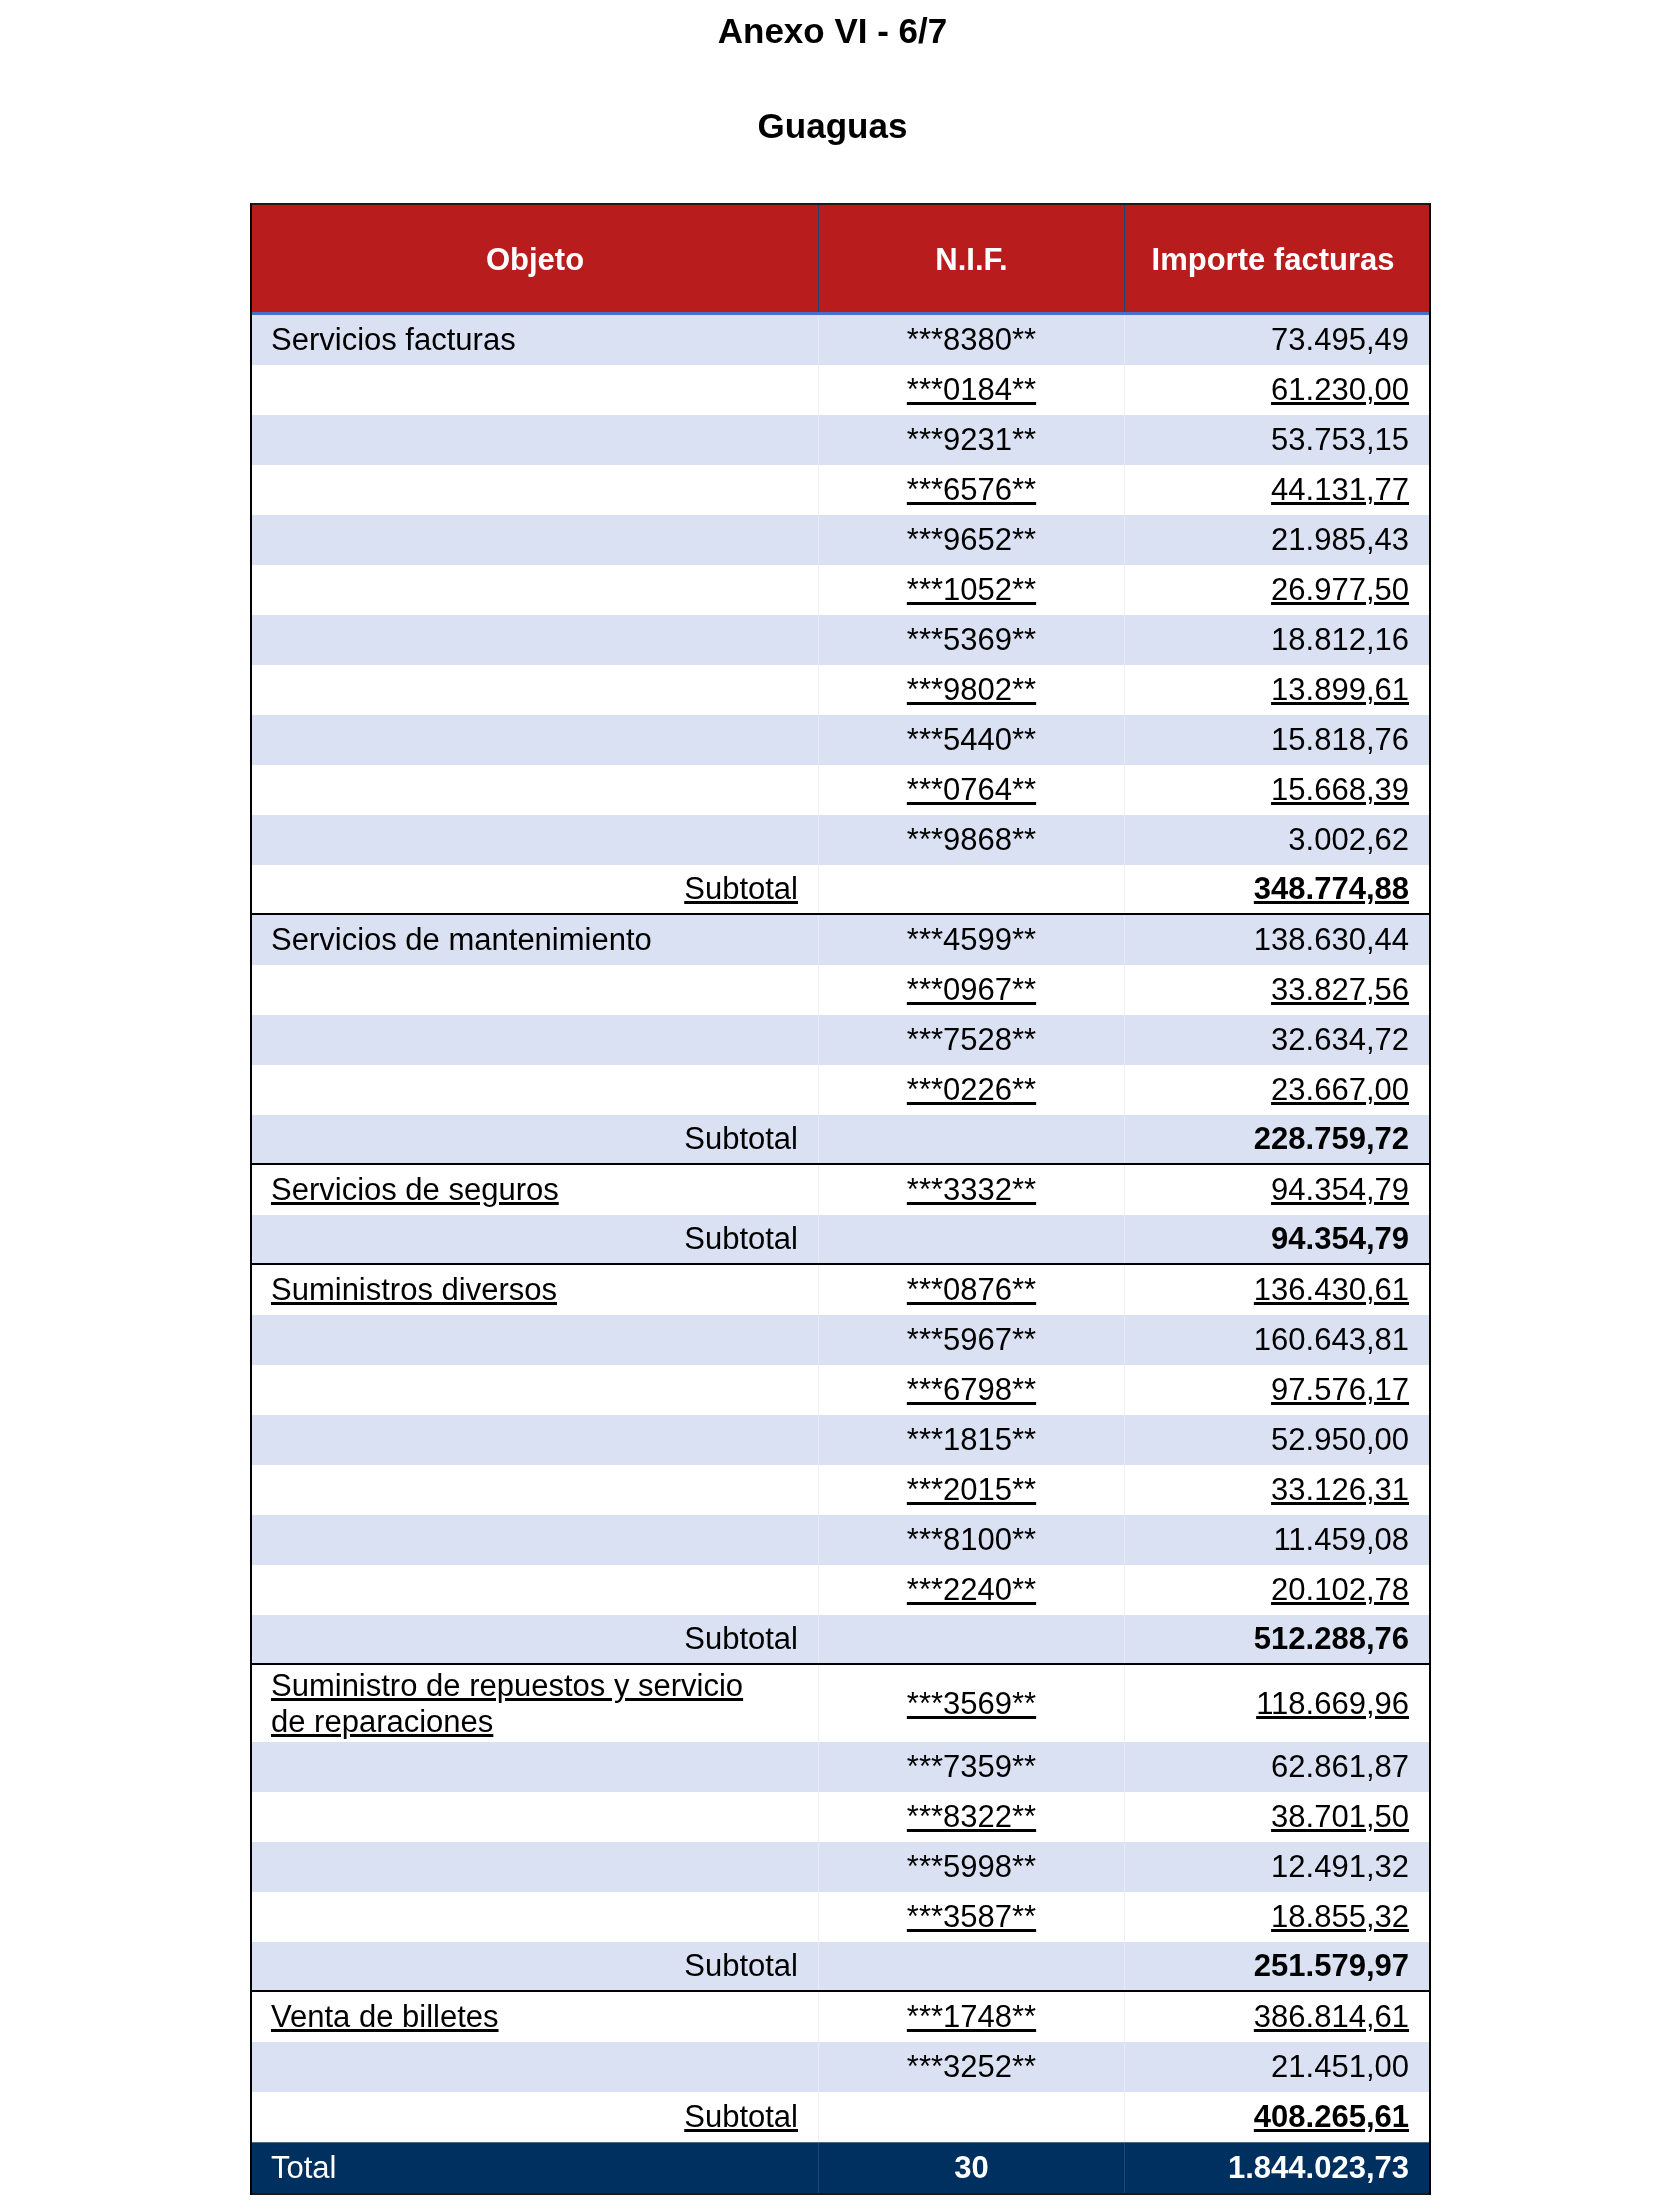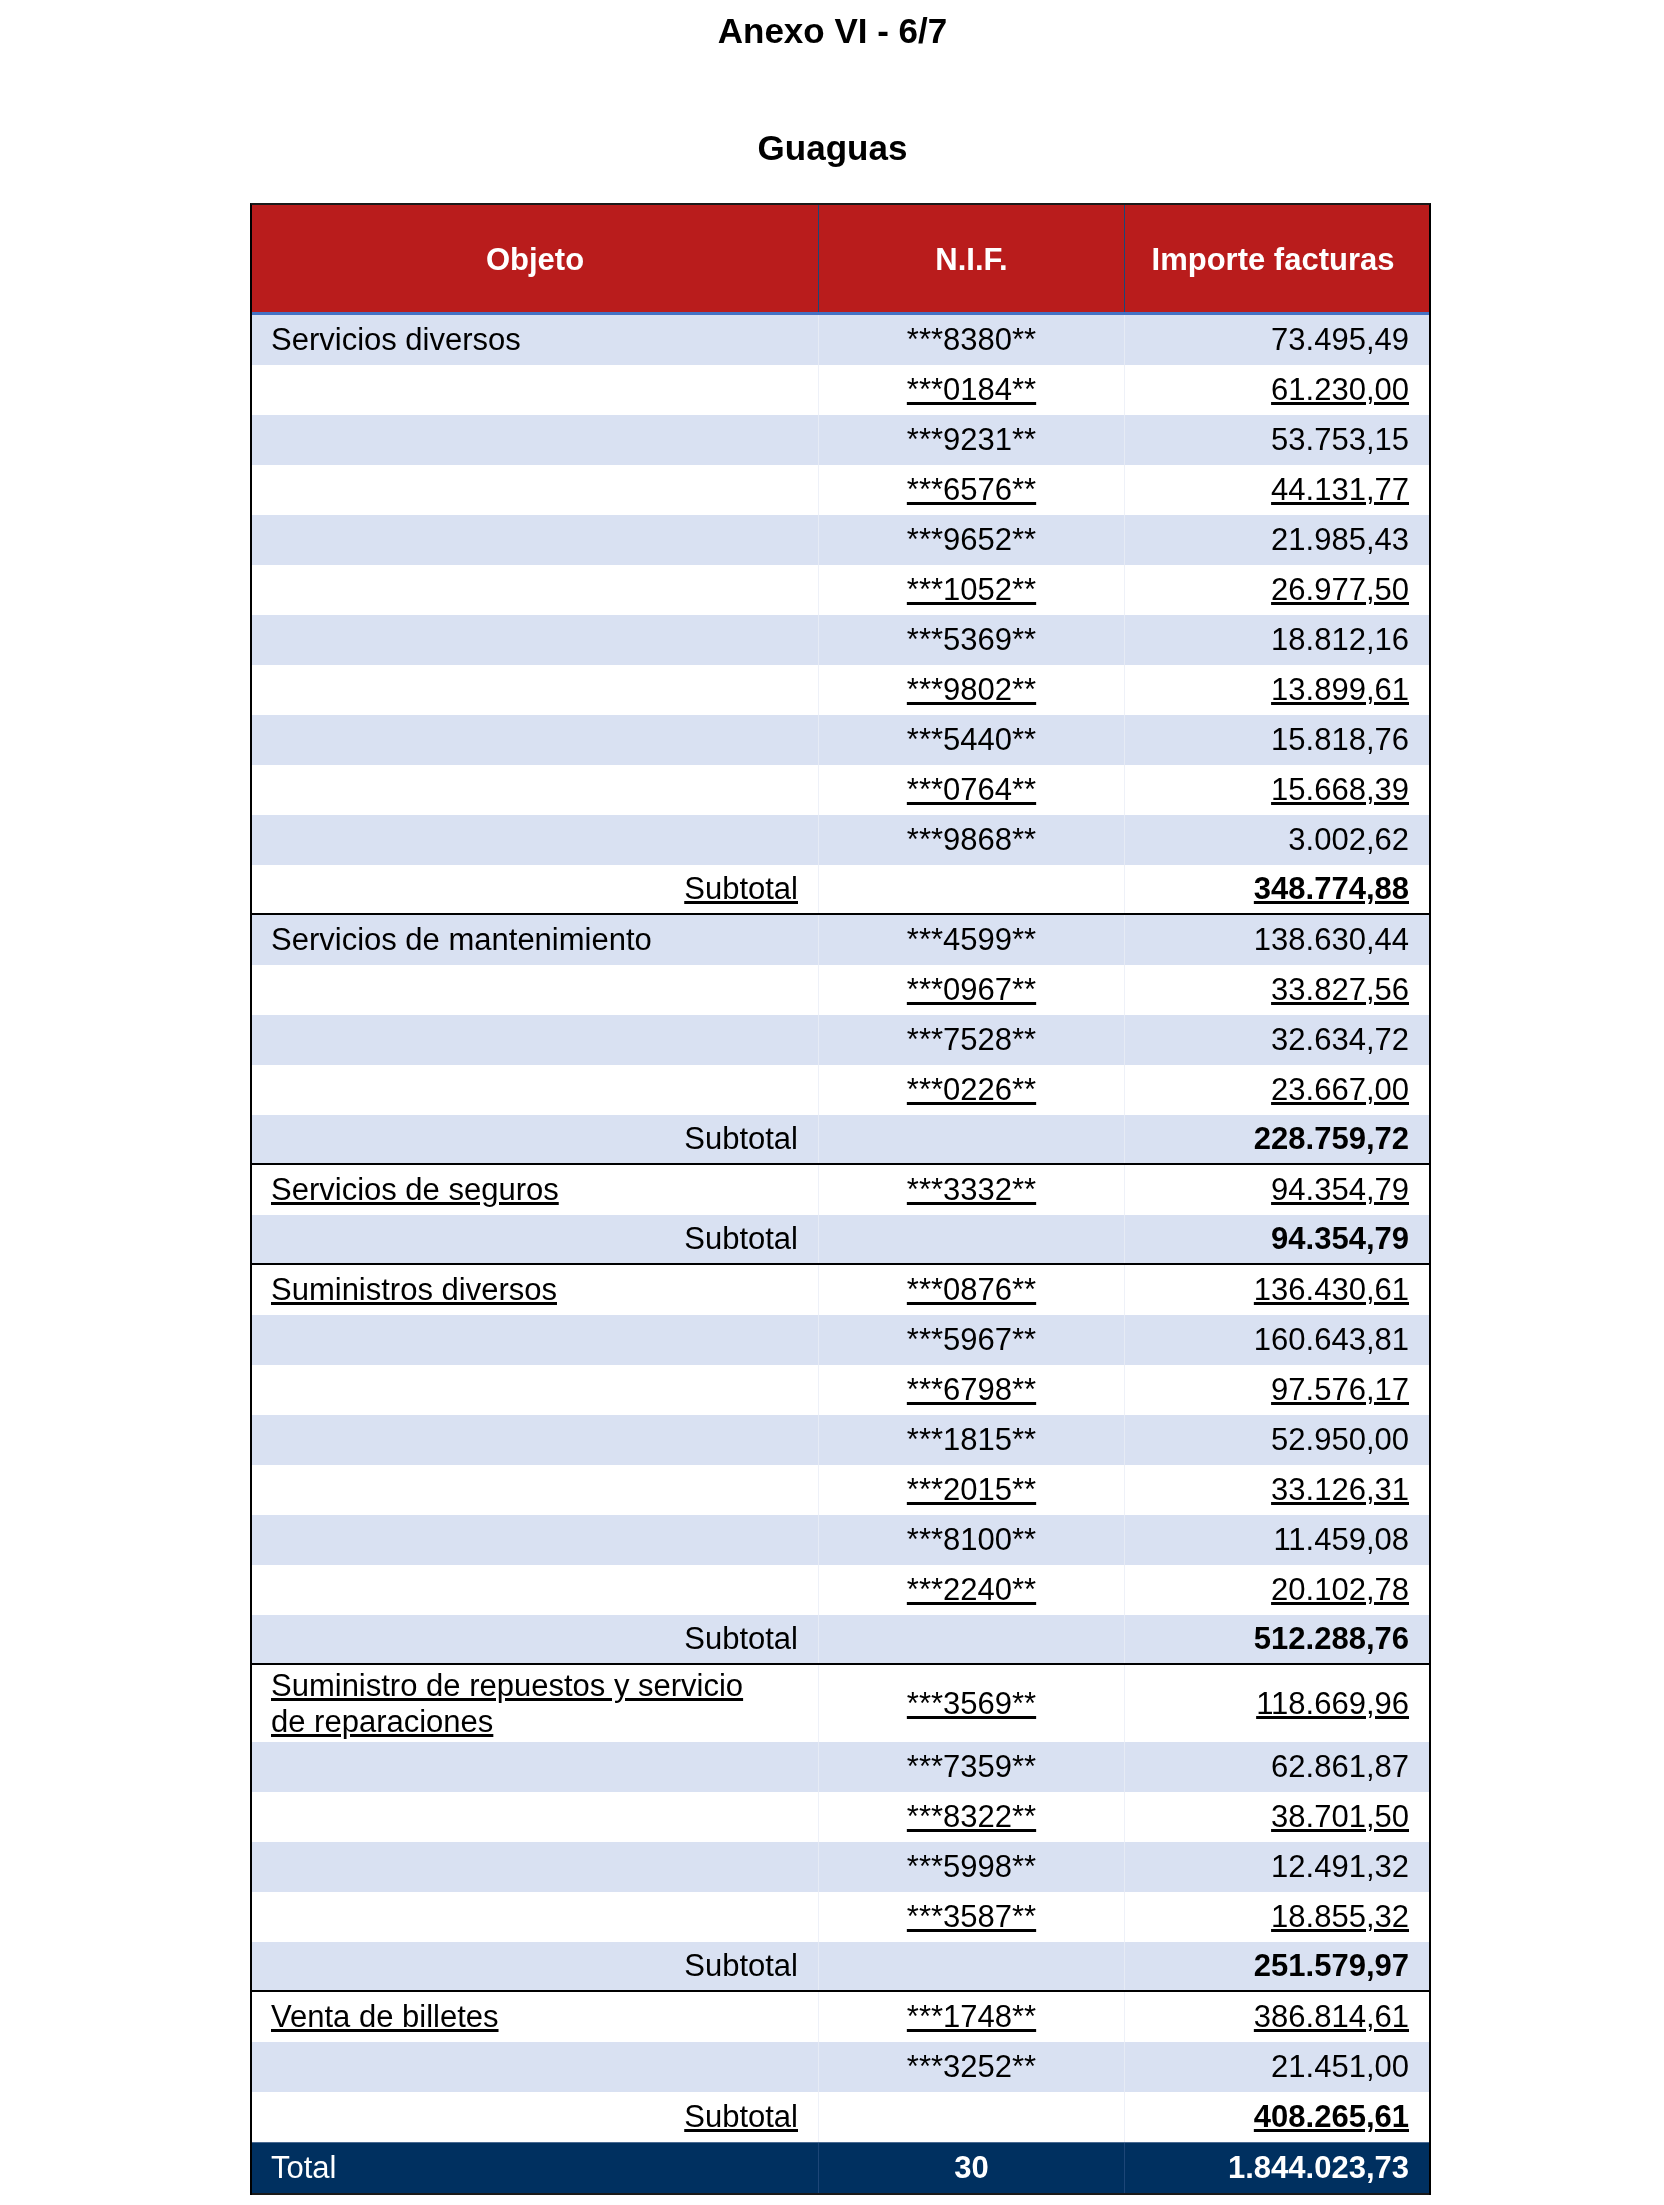--- a/index.html
+++ b/index.html
@@ -18,21 +18,21 @@
   .doc-title {
     position: absolute;
     left: 0;
     width: 1665px;
     text-align: center;
     font-weight: bold;
     font-size: 35px;
     line-height: 1;
   }
   #title-main { top: 12.7px; }
-  #title-sub  { top: 130px; }
+  #title-sub  { top: 108px; }
 
   .table {
     position: absolute;
     left: 250px;
     top: 203px;
     width: 1177px;
     border-left: 2.4px solid #000;
     border-right: 2.4px solid #000;
     border-top: 2.4px solid #1a1a1a;
     box-sizing: content-box;
@@ -100,21 +100,21 @@
 
 <div class="table">
   <div class="header">
     <div class="cell c-obj">Objeto</div>
     <div class="cell c-nif">N.I.F.</div>
     <div class="cell c-imp">Importe facturas</div>
   </div>
   <div id="table-body">
       <div class="row blue">
         <div class="cell c-obj">
-          <span class="obj-text">Servicios diversos</span>
+          <span class="obj-text">Servicios facturas</span>
         </div>
         <div class="cell c-nif">***8380**</div>
         <div class="cell c-imp">73.495,49</div>
       </div>
       <div class="row white">
         <div class="cell c-obj"></div>
         <div class="cell c-nif">***0184**</div>
         <div class="cell c-imp">61.230,00</div>
       </div>
       <div class="row blue">

